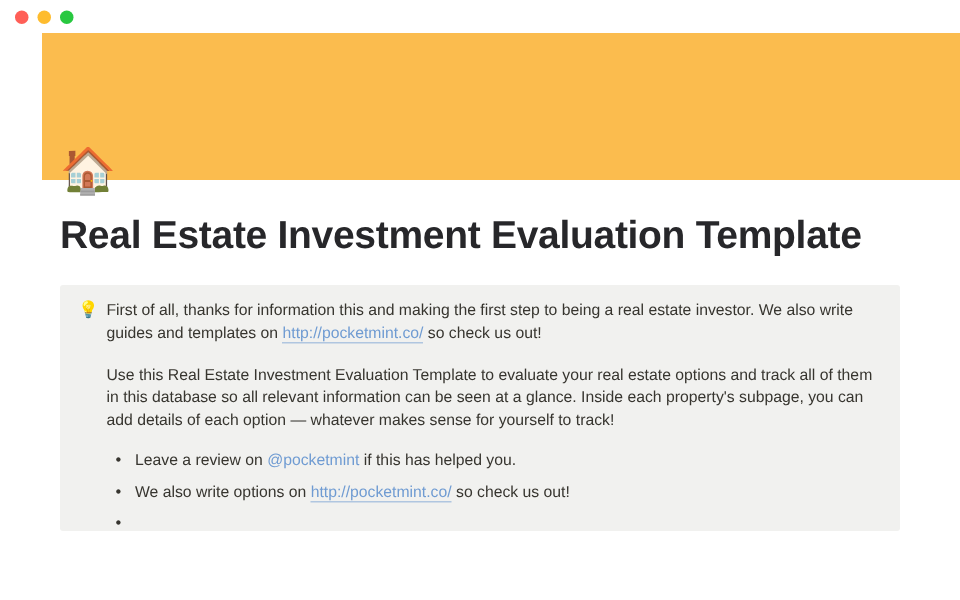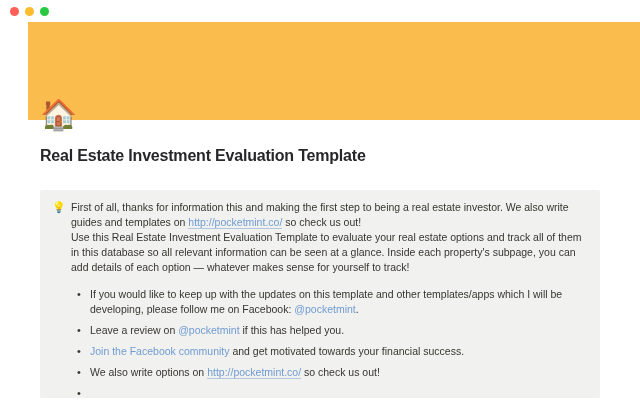--- a/index.html
+++ b/index.html
@@ -73,21 +73,21 @@
   }
   .content {
     position: absolute;
     top: 120px;
     left: 0;
     width: 640px;
   }
   h1.page-title {
     margin: 0;
     padding: 0 4px 0 40px;
-    font-size: 16px;
+    font-size: 26px;
     line-height: 28px;
     font-weight: bold;
     color: #27272a;
     letter-spacing: -0.2px;
   }
   .callout {
     margin: 20px 40px 0 40px;
     background: #f1f1ef;
     padding: 10px 12px 12px 12px;
     box-sizing: border-box;
@@ -108,21 +108,21 @@
   .callout-text {
     font-size: 10.5px;
     line-height: 15px;
     color: #37352f;
     flex: 1;
   }
   .callout-para {
     font-size: 10.5px;
     line-height: 15px;
     color: #37352f;
-    margin-top: 0;
+    margin-top: 13px;
     padding-left: 19px;
   }
   a.link {
     color: #6f9bd2;
     text-decoration: none;
     border-bottom: 0.5px solid rgba(111,155,210,0.5);
     margin-top: 12px;
   }
   a.mention {
     color: #6f9bd2;
@@ -176,27 +176,21 @@
         <div class="callout-row">
           <div class="callout-emoji">💡</div>
           <div class="callout-text">
             <span>First of all, thanks for information this and making the first step to being a real estate investor. We also write guides and templates on </span><a class="link" href="#">http://pocketmint.co/</a><span> so check us out!</span>
           </div>
         </div>
         <div class="callout-para">Use this Real Estate Investment Evaluation Template to evaluate your real estate options and track all of them in this database so all relevant information can be seen at a glance. Inside each property's subpage, you can add details of each option — whatever makes sense for yourself to track!</div>
 
         <ul class="bullets">
           <li>
-            <span>If you would like to keep up with the updates on this template and other templates/apps which I will be developing, please follow me on Facebook: </span><a class="mention" href="#">@pocketmint</a><span>.</span>
-          </li>
-          <li>
             <span>Leave a review on </span><a class="mention" href="#">@pocketmint</a><span> if this has helped you.</span>
-          </li>
-          <li>
-            <span></span><a class="mention" href="#">Join the Facebook community</a><span> and get motivated towards your financial success.</span>
           </li>
           <li>
             <span>We also write options on </span><a class="link" href="#">http://pocketmint.co/</a><span> so check us out!</span>
           </li>
           <li>
             
           </li>
         </ul>
       </div>
 

